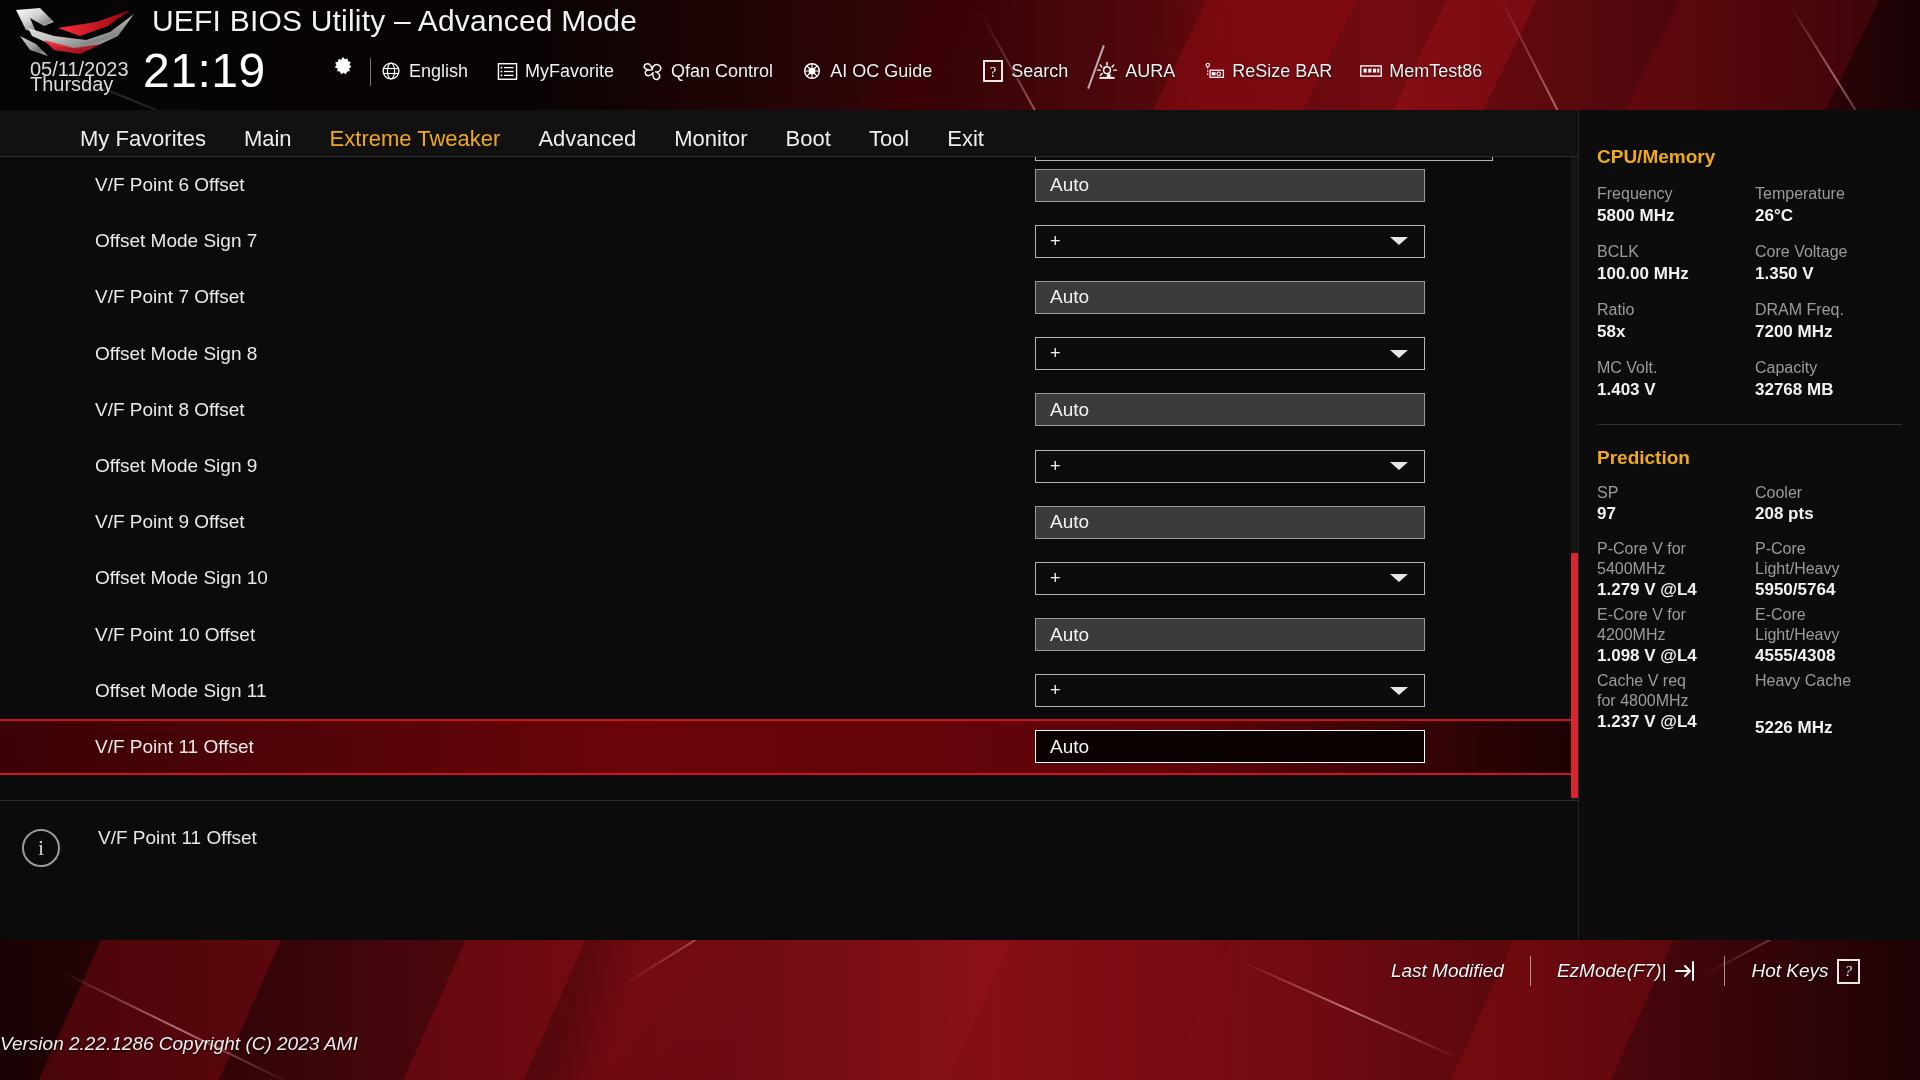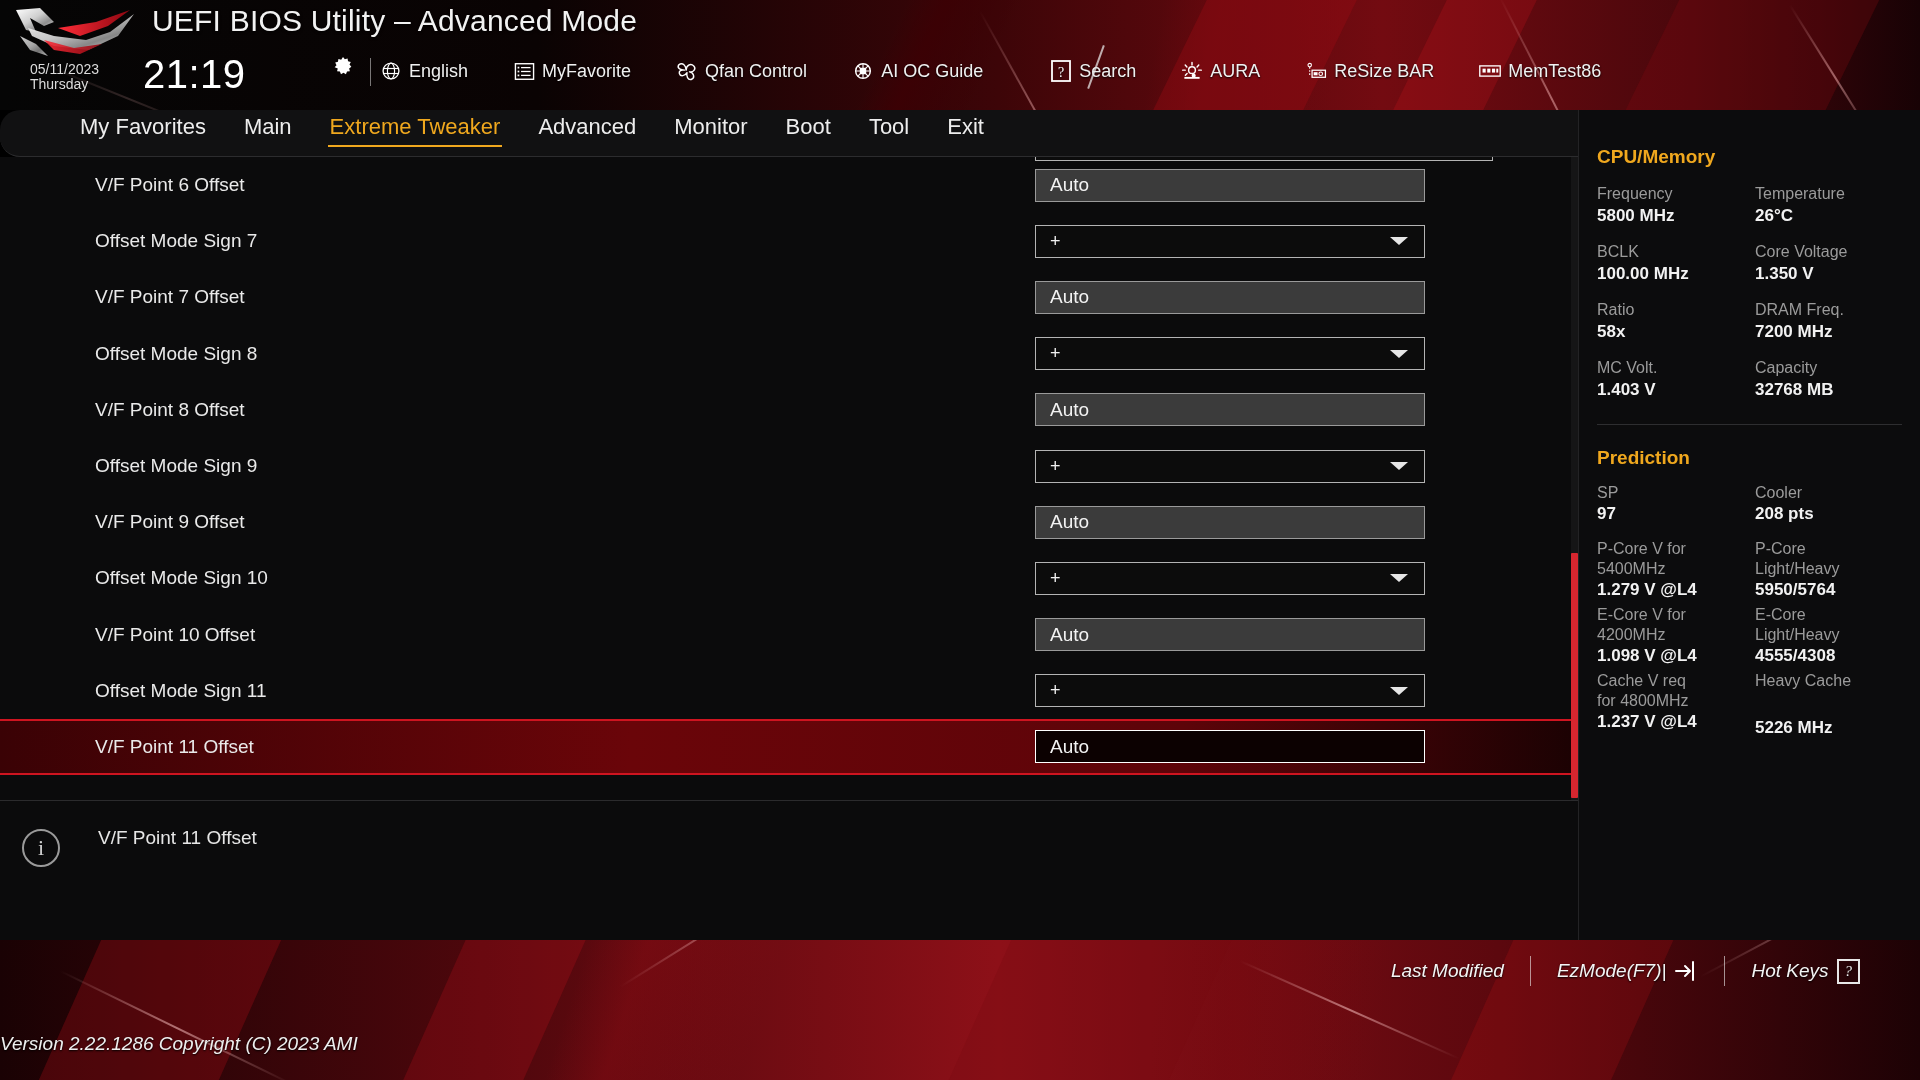--- a/index.html
+++ b/index.html
@@ -23,36 +23,36 @@
   .banner .sheen { position:absolute; background:linear-gradient(90deg,rgba(255,255,255,0),rgba(255,190,190,.5),rgba(255,255,255,0)); height:1.5px; transform-origin:left center; }
   .banner .shard { position:absolute; background:rgba(160,12,20,.35); transform:skewX(-26deg); }
   .rog-logo { position:absolute; left:14px; top:6px; width:128px; height:62px; }
 
   .title {
     position:absolute; left:152px; top:4px;
     font-size:30px; font-weight:400; letter-spacing:.2px; color:#f2f2f2;
     text-shadow:0 1px 3px rgba(0,0,0,.9);
   }
 
-  .datebox { position:absolute; left:30px; top:62px; font-size:14px; line-height:15px; color:#dcdcdc; }
-  .clock { position:absolute; left:143px; top:52px; font-size:40px; font-weight:400; letter-spacing:.5px; color:#fff; }
+  .datebox { position:absolute; left:30px; top:62px; font-size:20px; line-height:15px; color:#dcdcdc; }
+  .clock { position:absolute; left:143px; top:43px; font-size:48px; font-weight:400; letter-spacing:.5px; color:#fff; }
   .clock-gear { position:absolute; left:332px; top:56px; }
   .banner-sep { position:absolute; top:58px; width:1px; height:28px; background:rgba(215,215,215,.55); }
 
-  .tools { position:absolute; left:380px; top:60px; display:flex; align-items:center; gap:17px; }
+  .tools { position:absolute; left:380px; top:60px; display:flex; align-items:center; gap:0px; }
   .tool { display:flex; align-items:center; gap:7px; font-size:18px; color:#f0f0f0; padding:0 14px 0 0; margin-right:14px; text-shadow:0 1px 2px #000; white-space:nowrap; }
   .tool .ic { display:inline-flex; width:22px; height:22px; align-items:center; justify-content:center; }
   .tool-slash { position:absolute; left:1095px; top:44px; width:2px; height:46px; background:rgba(230,230,230,.75); transform:rotate(20deg); }
 
   
   .navbar {
     position:absolute; left:0; top:110px; width:1920px; height:47px;
     background:#111112;
     border-bottom:1px solid #2c2c2e;
-    display:flex; align-items:flex-start;border-radius:20px;
+    display:flex; align-items:flex-end;
   }
   .navtab {
     font-size:22px; color:#ededed; padding:4px 0 4px 0; margin:0 38px 0 0;
     position:relative; white-space:nowrap;
   }
   .navtab:first-child { margin-left:80px; }
   .navtab.active { color:#f0a81e; }
   .navtab.active:after {
     content:""; position:absolute; left:-2px; right:-2px; bottom:-3px; height:2.5px; background:#f0a81e;
   }

